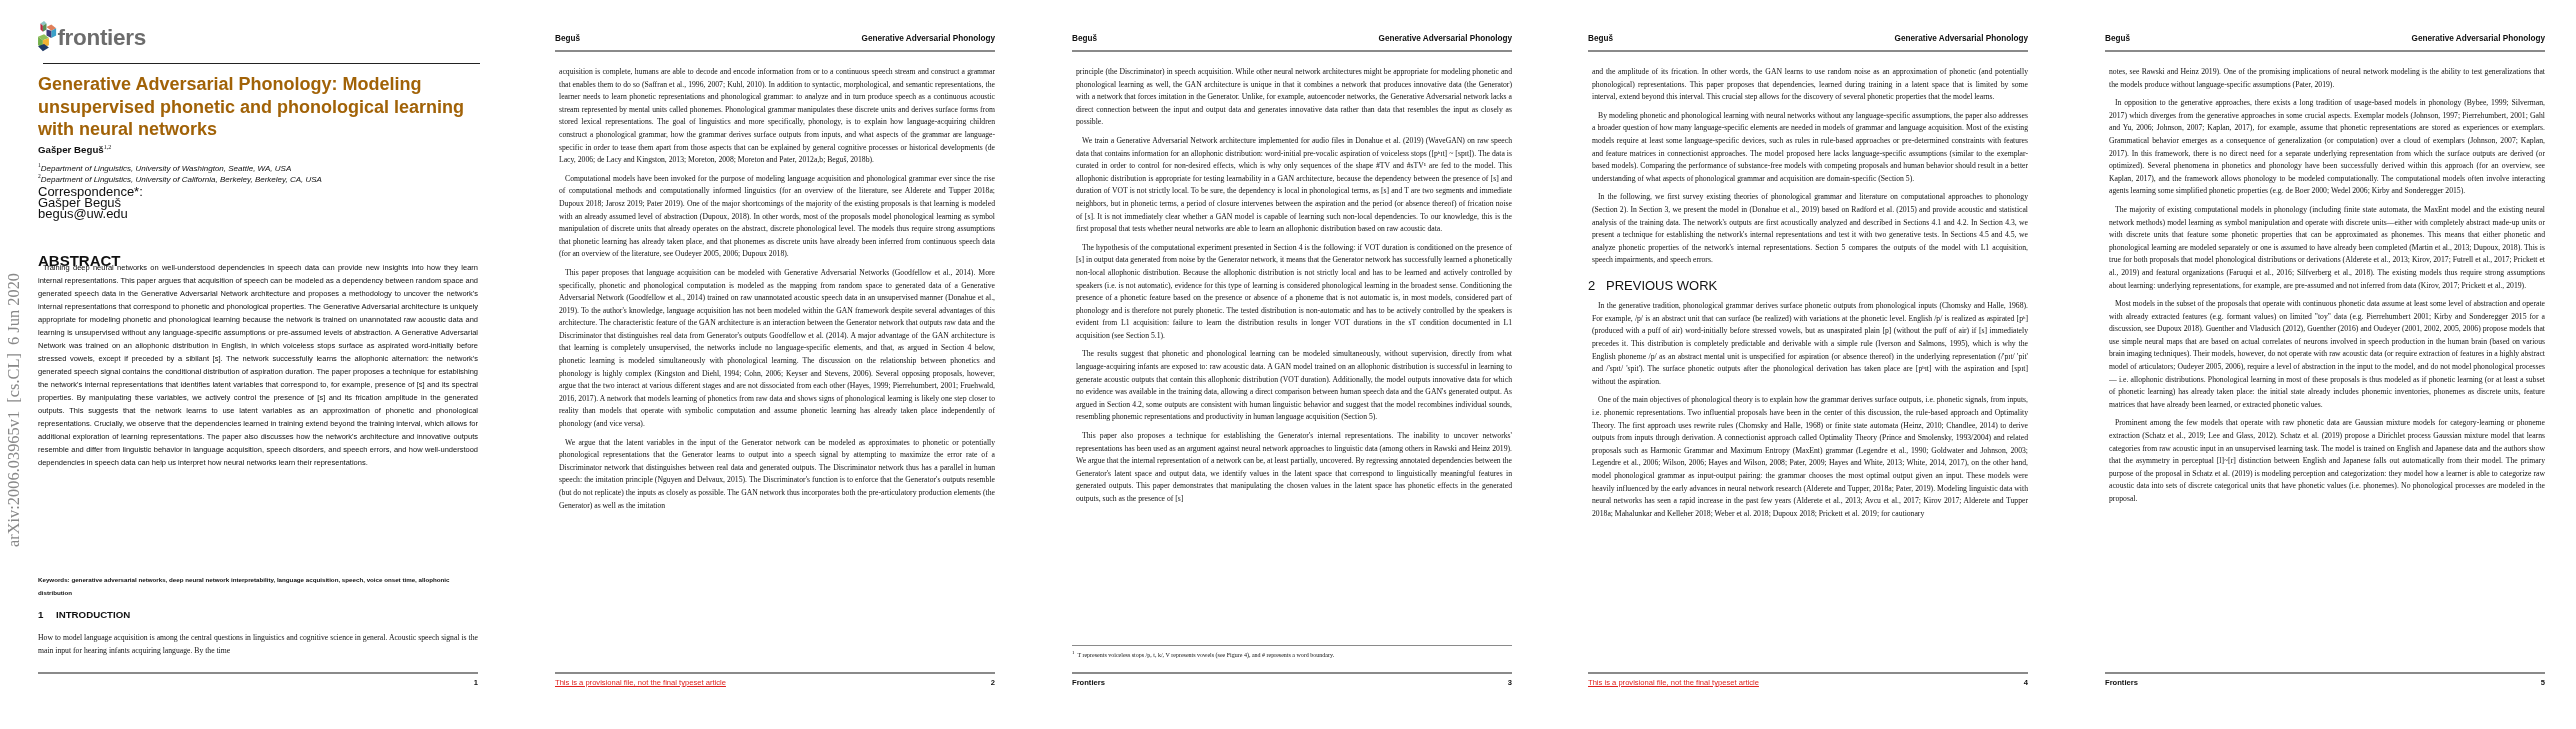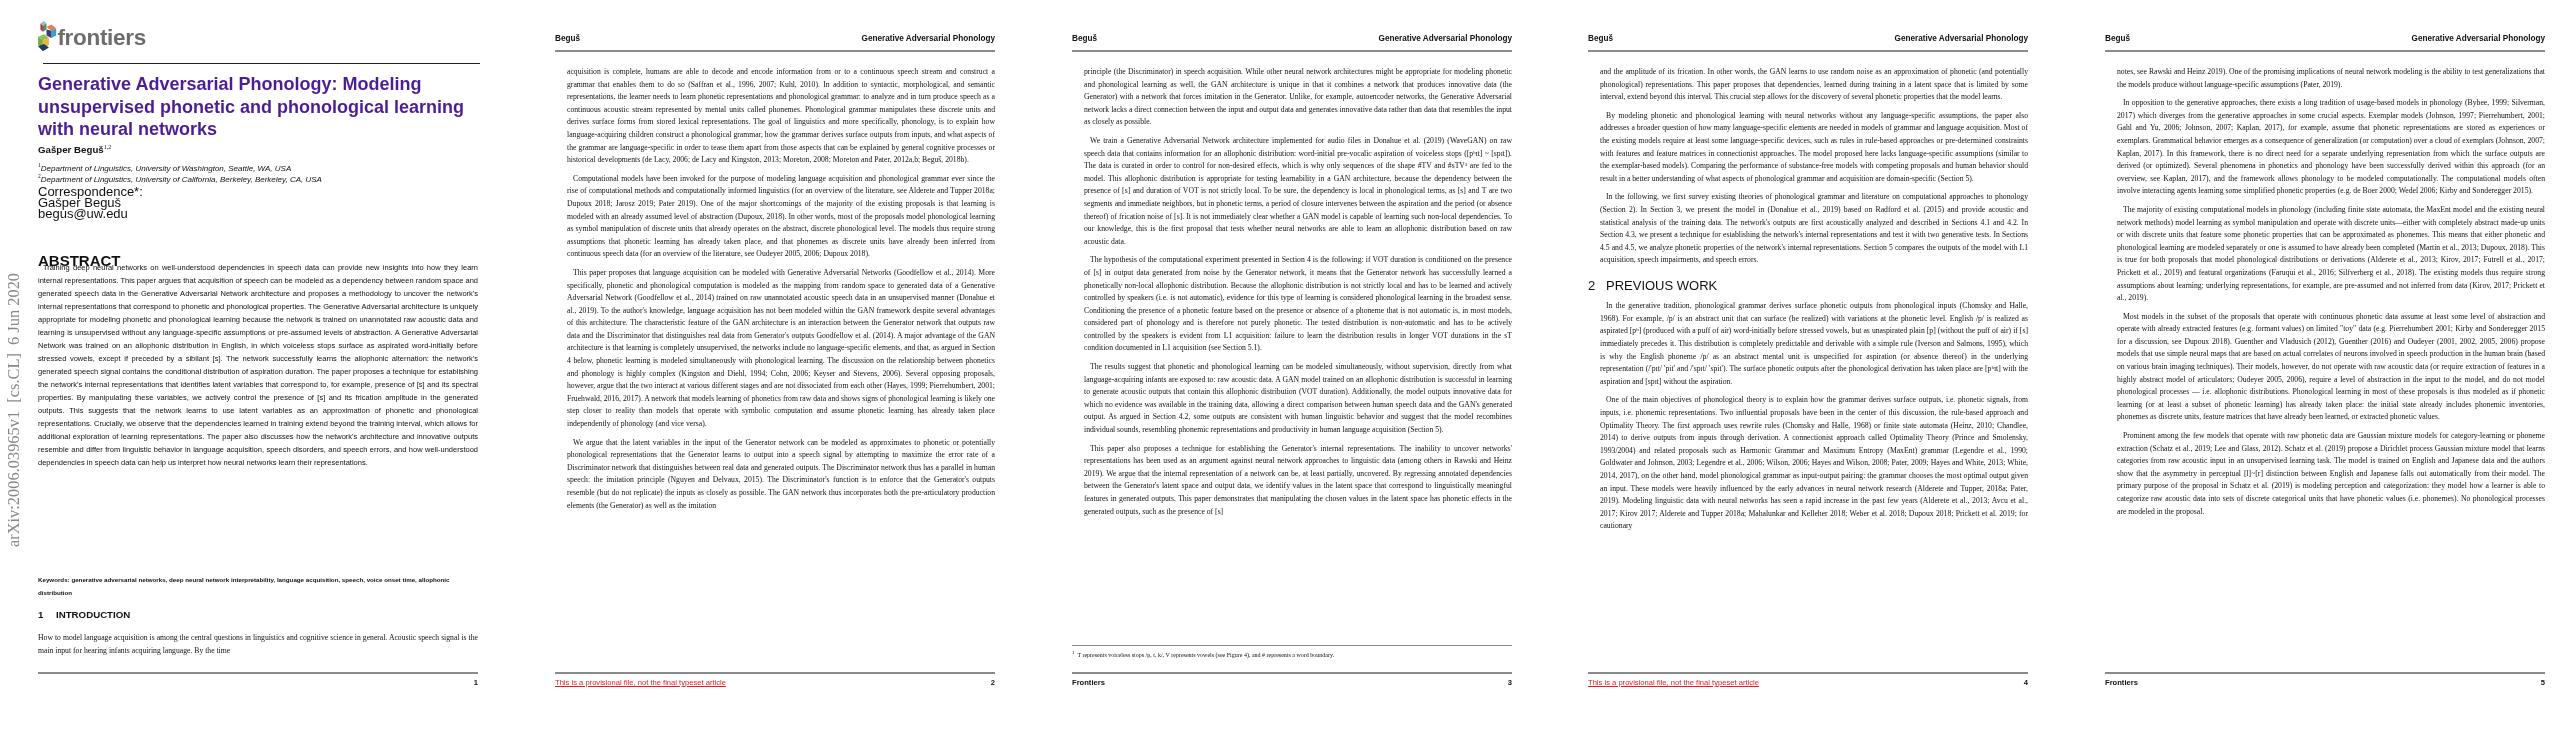--- a/index.html
+++ b/index.html
@@ -4,37 +4,37 @@
 <style>
   html,body{margin:0;padding:0;background:#fff;}
   body{width:2576px;height:729px;position:relative;overflow:hidden;font-family:"Liberation Serif",serif;color:#111;}
   .page{position:absolute;top:0;width:440px;height:513px;}
   #p1{left:38px;} #p2{left:555px;} #p3{left:1072px;} #p4{left:1588px;} #p5{left:2105px;}
   .hdr{position:absolute;top:34px;left:0;right:0;height:13.4px;font-family:"Liberation Sans",sans-serif;font-size:8.2px;font-weight:bold;}
   .hdr .auth{position:absolute;left:0;}
   .hdr .short{position:absolute;right:0;}
   .hdr-rule{position:absolute;top:50px;left:0;right:0;height:1.8px;background:#8a8a8a;}
   .body{position:absolute;top:66px;left:0;right:0;font-size:7.7px;line-height:12.6px;text-align:justify;}
-  .body p{margin:0 0 6px 12px;text-indent:6px;}
+  .body p{margin:0 0 6px 4px;text-indent:6px;}
   .body p.noind{text-indent:0;}
   .sec{font-family:"Liberation Sans",sans-serif;font-weight:normal;font-size:13px;margin:13.4px 0 7.3px 0;text-indent:0!important;}
   .sec .num{display:inline-block;width:18px;}
   .foot-rule{position:absolute;left:0;right:0;top:672px;height:1.8px;background:#8a8a8a;}
   .foot{position:absolute;left:0;right:0;top:678px;height:12px;font-family:"Liberation Sans",sans-serif;font-size:7.6px;}
   .foot .left{position:absolute;left:0;}
   .foot .left.red{color:#e0201c;text-decoration:underline;}
   .foot .left.bold{font-weight:bold;}
   .foot .pg{position:absolute;right:0;font-weight:bold;}
   .fn-rule{position:absolute;left:0;right:0;top:645px;height:1.2px;background:#8a8a8a;}
   .fn{position:absolute;left:0;right:0;top:650px;font-size:6px;}
   
   .logo{position:absolute;top:19.4px;left:0;width:103px;height:36px;}
   .logo-text{position:absolute;left:19.4px;top:6px;font-family:"Liberation Sans",sans-serif;font-weight:bold;font-size:22.5px;color:#6c6c6c;letter-spacing:-0.3px;}
   .top-rule{position:absolute;top:63px;left:4.9px;width:437px;height:1.2px;background:#222;}
-  .title{position:absolute;top:73px;left:0;width:437px;font-family:"Liberation Sans",sans-serif;font-weight:bold;font-size:18px;line-height:22.5px;color:#4c1d95;}
+  .title{position:absolute;top:73px;left:0;width:437px;font-family:"Liberation Sans",sans-serif;font-weight:bold;font-size:18px;line-height:22.5px;color:#a16207;}
   .author{position:absolute;top:144px;left:0;font-family:"Liberation Sans",sans-serif;font-weight:bold;font-size:9.7px;}
   .author sup{font-family:"Liberation Serif",serif;font-weight:normal;font-size:6px;}
   .aff{position:absolute;left:0;font-family:"Liberation Sans",sans-serif;font-style:italic;font-size:8px;}
   .aff sup{font-style:normal;font-family:"Liberation Serif",serif;font-size:5.5px;}
   .corr{position:absolute;top:186px;left:0;font-family:"Liberation Sans",sans-serif;font-size:13px;line-height:11px;}
   .abs-h{position:absolute;top:252px;left:0;font-family:"Liberation Sans",sans-serif;font-weight:bold;font-size:15px;}
   .abs{position:absolute;top:261px;left:0;width:440px;font-family:"Liberation Sans",sans-serif;font-size:7.5px;line-height:13px;text-align:justify;text-indent:4.9px;}
   .kw{position:absolute;top:574px;left:0;width:440px;font-family:"Liberation Sans",sans-serif;font-size:6.2px;font-weight:bold;line-height:12.8px;}
   .intro-h{position:absolute;top:609px;left:0;font-family:"Liberation Sans",sans-serif;font-weight:bold;font-size:9.7px;}
   .intro-h .num{display:inline-block;width:18px;}

